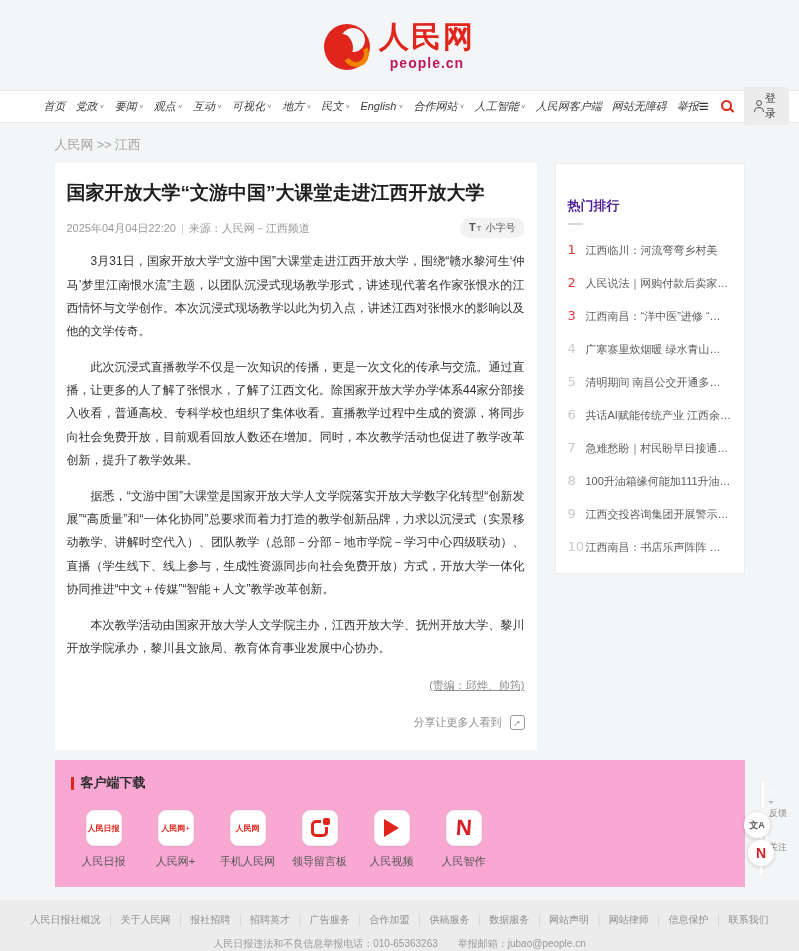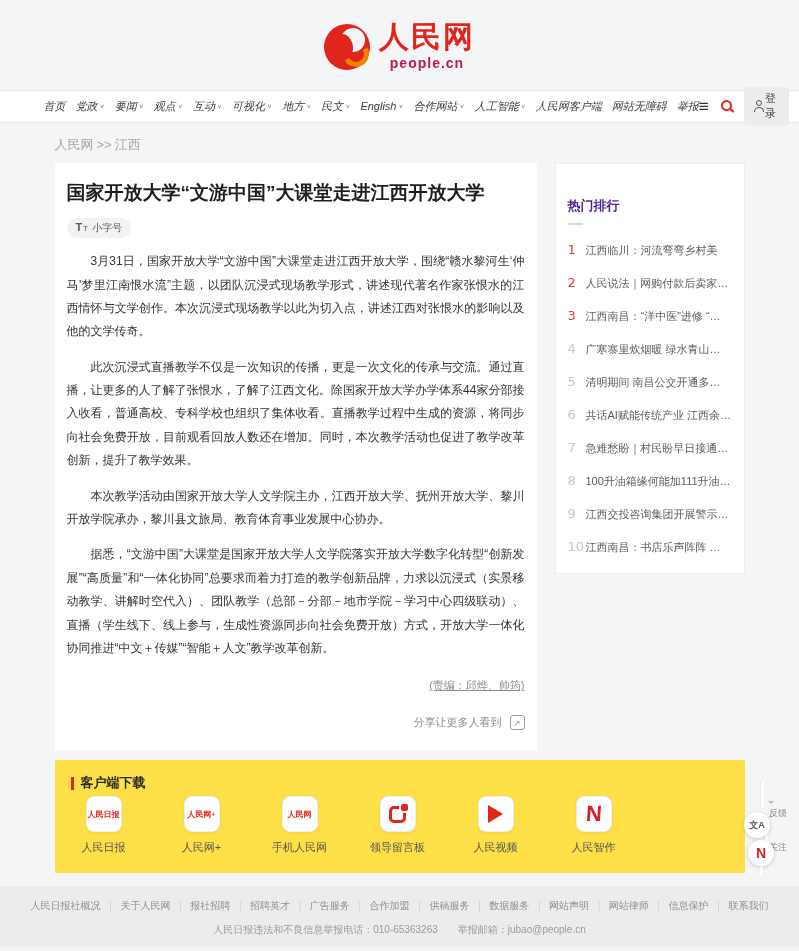--- a/index.html
+++ b/index.html
@@ -60,25 +60,25 @@
   .sidebar { width:190px; background:#fff; border:1px solid #ededed; padding:13px 12px 18px; }
   .hot-title { font-size:13px; color:#4c1d95; font-weight:bold;margin-top:20px; }
   .hot-dash { width:15px; height:2px; background:#d9d9d9; margin-top:8px; }
   .hot-list { list-style:none; margin-top:4px; }
   .hot-item { display:flex; align-items:baseline; margin-top:17px; }
   .hot-rank { width:18px; flex:none; font-size:13px; color:#c9c9c9; font-family:"DejaVu Sans",sans-serif; }
   .hot-rank.red { color:#e23b3d; }
   .hot-text { font-size:11px; color:#5c5c5c; white-space:nowrap; overflow:hidden; text-overflow:ellipsis; }
 
   
-  .download-card { width:690px; margin:10px auto 0; background:#fde047; padding:14px 16px 18px; }
+  .download-card { width:690px; margin:10px auto 0; background:#f9a8d4; padding:14px 16px 18px; }
   .sec-head { display:flex; align-items:center; gap:7px; }
   .red-bar { width:3px; height:13px; background:#e1251b; }
   .sec-title { font-size:13px; font-weight:bold; color:#2b2b2b; }
-  .apps { display:flex; gap:32px; margin-top:4px; }
+  .apps { display:flex; gap:6px; margin-top:18px; }
   .app { width:66px; text-align:center; }
   .app-icon { width:36px; height:36px; margin:0 auto; border:1px solid #f0f0f0; border-radius:8px; background:#fff;
     box-shadow:0 1px 3px rgba(0,0,0,.07); display:flex; align-items:center; justify-content:center; overflow:hidden; }
   .app-label { font-size:11px; color:#555; margin-top:8px; white-space:nowrap; }
   .ai-text { color:#e1251b; font-family:"Liberation Serif","DejaVu Serif",serif; font-weight:bold; font-size:8px; line-height:1.15; text-align:center; }
   .mb-icon { width:17px; height:17px; border:3px solid #e1251b; border-radius:5px; position:relative; }
   .mb-icon::before { content:""; position:absolute; right:-7px; top:-7px; width:11px; height:11px; background:#fff; }
   .mb-icon::after { content:""; position:absolute; right:-5px; top:-5px; width:7px; height:7px; background:#e1251b; border-radius:2px; }
   .play-icon { width:0; height:0; border-left:15px solid #e1251b; border-top:9px solid transparent; border-bottom:9px solid transparent; }
   .n-logo { color:#d61f26; font-weight:bold; font-size:22px; font-family:"Liberation Sans",sans-serif; transform:skewX(-4deg); }
@@ -192,31 +192,34 @@
 
   <div class="breadcrumb">
     <span>人民网</span><span>&gt;&gt;</span><span>江西</span>
   </div>
 
   <div class="main">
 
     <div class="article-card">
       <h1 class="article-title">国家开放大学“文游中国”大课堂走进江西开放大学</h1>
       <div class="meta-row">
+        <div class="meta-left">
+          <span>2025年04月04日22:20</span><span class="meta-sep">|</span><span>来源：人民网－江西频道</span>
+        </div>
         <a class="font-btn">
           <span class="ft-big">T</span>
             <span class="ft-small">T</span>
             <span>小字号</span>
         </a>
       </div>
       <div class="article-body">
         <p>3月31日，国家开放大学“文游中国”大课堂走进江西开放大学，围绕“赣水黎河生‘仲马’梦里江南恨水流”主题，以团队沉浸式现场教学形式，讲述现代著名作家张恨水的江西情怀与文学创作。本次沉浸式现场教学以此为切入点，讲述江西对张恨水的影响以及他的文学传奇。</p>
         <p>此次沉浸式直播教学不仅是一次知识的传播，更是一次文化的传承与交流。通过直播，让更多的人了解了张恨水，了解了江西文化。除国家开放大学办学体系44家分部接入收看，普通高校、专科学校也组织了集体收看。直播教学过程中生成的资源，将同步向社会免费开放，目前观看回放人数还在增加。同时，本次教学活动也促进了教学改革创新，提升了教学效果。</p>
+        <p>据悉，“文游中国”大课堂是国家开放大学人文学院落实开放大学数字化转型“创新发展”“高质量”和“一体化协同”总要求而着力打造的教学创新品牌，力求以沉浸式（实景移动教学、讲解时空代入）、团队教学（总部－分部－地市学院－学习中心四级联动）、直播（学生线下、线上参与，生成性资源同步向社会免费开放）方式，开放大学一体化协同推进“中文＋传媒”“智能＋人文”教学改革创新。</p>
         <p>本次教学活动由国家开放大学人文学院主办，江西开放大学、抚州开放大学、黎川开放学院承办，黎川县文旅局、教育体育事业发展中心协办。</p>
-        <p>据悉，“文游中国”大课堂是国家开放大学人文学院落实开放大学数字化转型“创新发展”“高质量”和“一体化协同”总要求而着力打造的教学创新品牌，力求以沉浸式（实景移动教学、讲解时空代入）、团队教学（总部－分部－地市学院－学习中心四级联动）、直播（学生线下、线上参与，生成性资源同步向社会免费开放）方式，开放大学一体化协同推进“中文＋传媒”“智能＋人文”教学改革创新。</p>
       </div>
       <div class="editor-note">(责编：邱烨、帅筠)</div>
       <div class="share-row">
         <span>分享让更多人看到</span>
         <a class="share-icon">
             <span>↗</span>
           </a>
       </div>
     </div>
 

